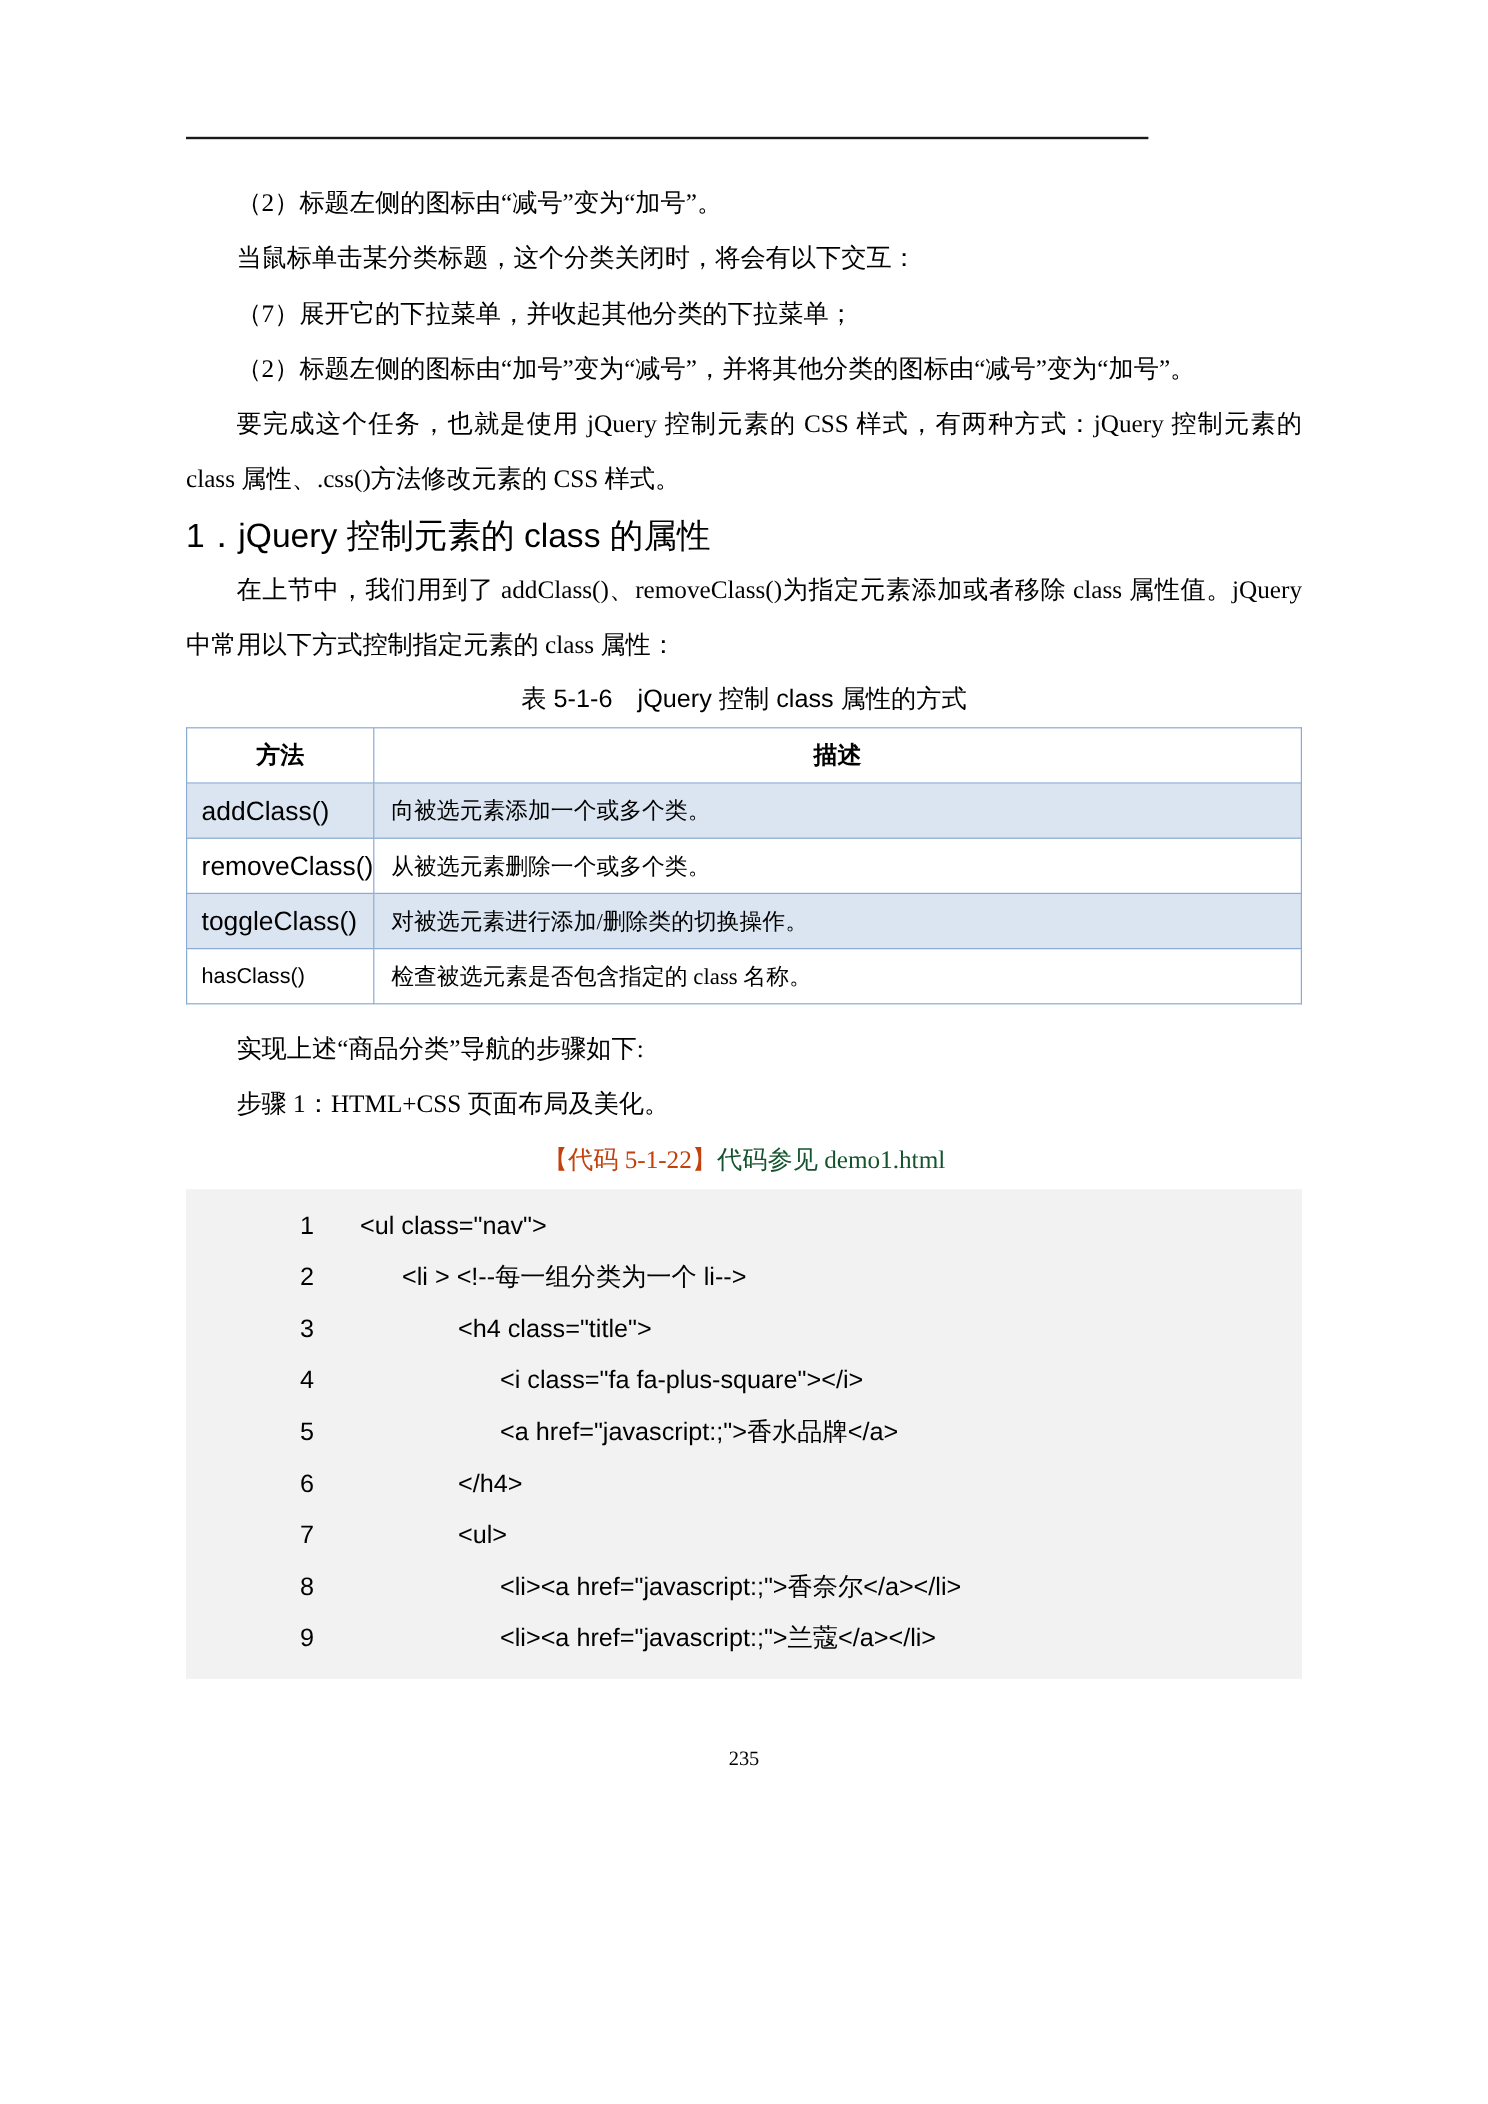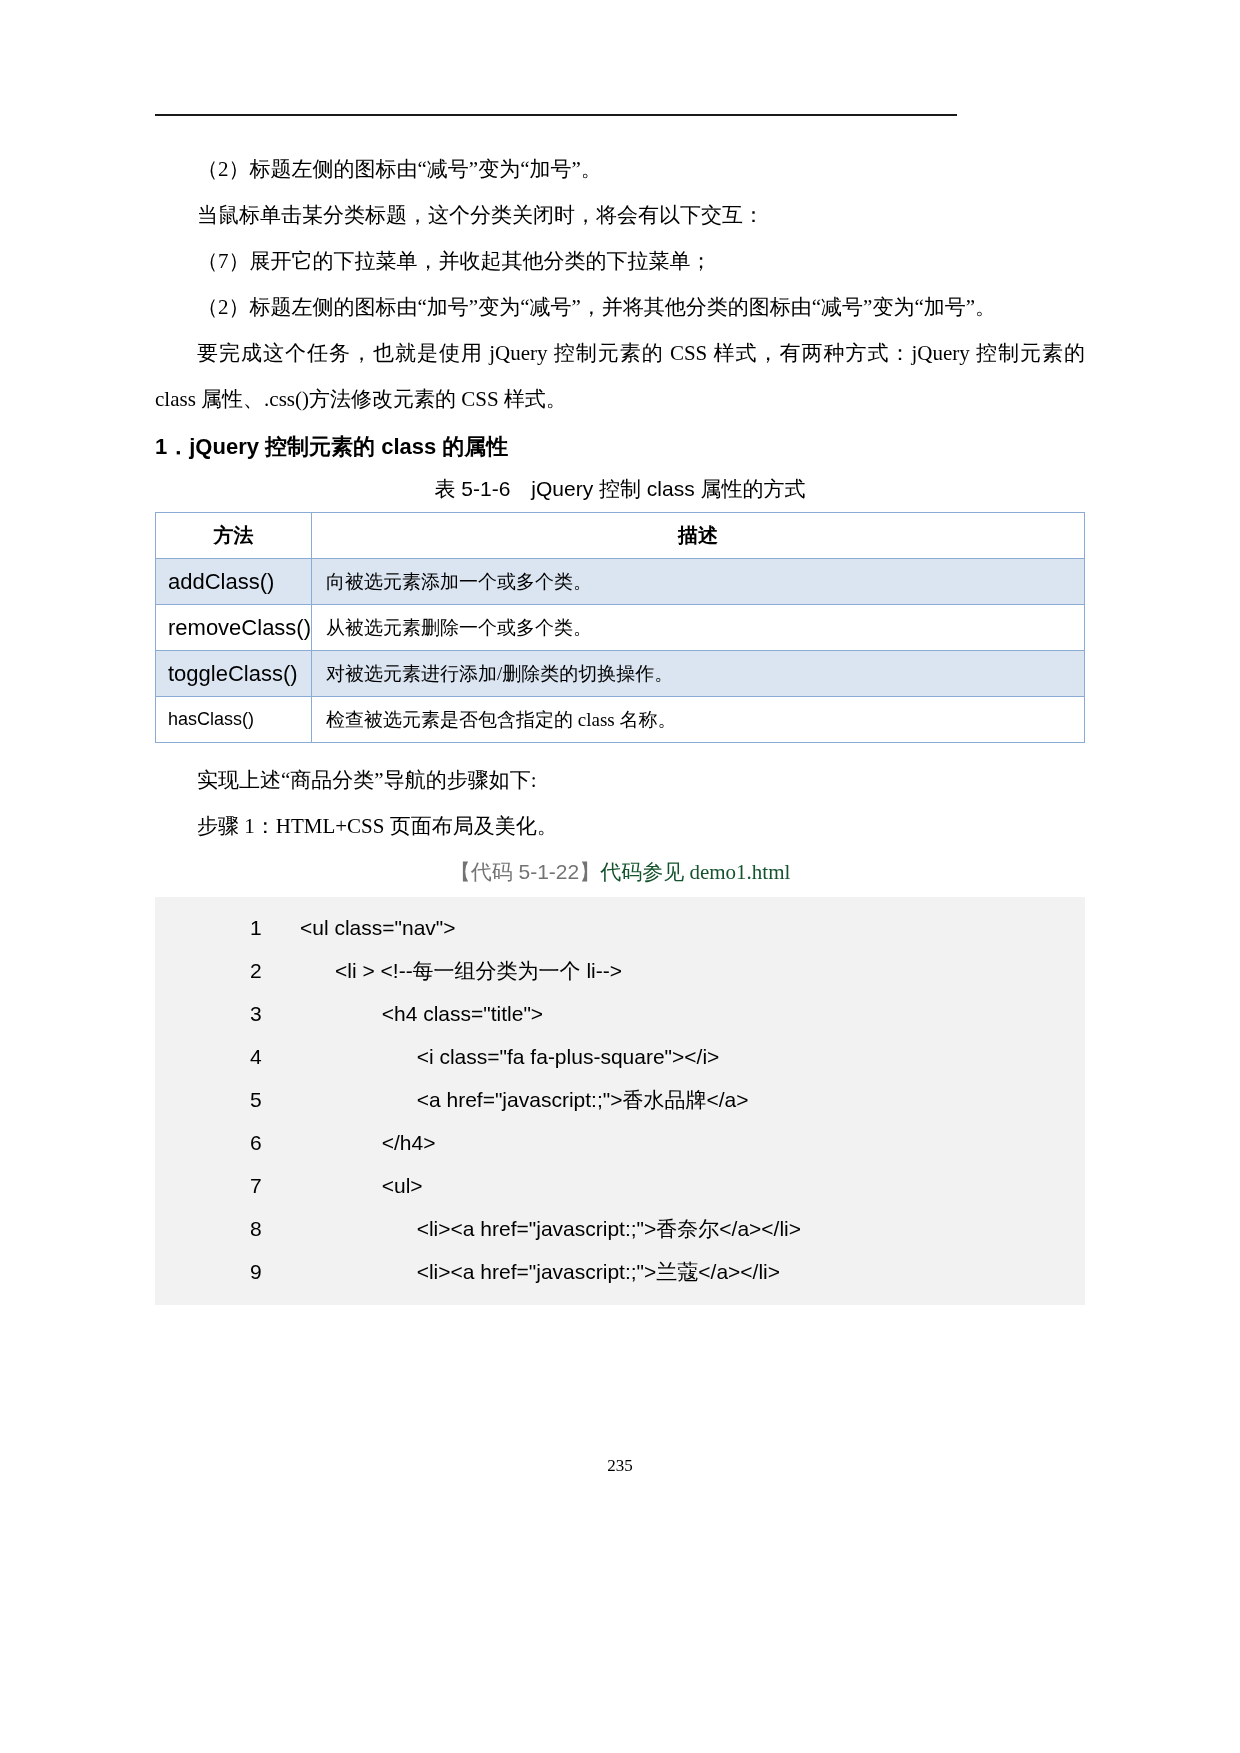--- a/index.html
+++ b/index.html
@@ -28,22 +28,22 @@
     width:930px;
   }
   p.body {
     font-size:21px;
     line-height:46px;
     text-indent:2em;
     text-align:justify;
   }
   .section-heading {
     font-family:"Liberation Sans","DejaVu Sans",sans-serif;
-    font-size:22px;
-    font-weight:bold;
+    font-size:28px;
+    font-weight:normal;
     line-height:34px;
     margin:8px 0 4px;
   }
   .table-caption {
     text-align:center;
     font-family:"Liberation Sans","DejaVu Sans",sans-serif;
     font-size:21px;
     line-height:42px;
     margin:2px 0 2px;
     font-weight:500;
@@ -78,22 +78,22 @@
   }
   .methods tr.banded { background:#dbe5f1; }
   .steps-para { margin-top:14px; }
   .code-caption {
     text-align:center;
     font-size:21px;
     line-height:42px;
     margin-top:2px;
   }
   .code-caption .label {
-    color:#737373;
-    font-family:Liberation Sans, sans-serif;
+    color:#c2410c;
+    font-family:Liberation Serif, serif;
   }
   .code-caption .rest {
     color:#14532d;
   }
   .code-block {
     background:#f2f2f2;
     margin-top:4px;
     padding:9px 0 12px;
   }
   .code-line {
@@ -126,20 +126,21 @@
   <div class="content">
 
     <p class="body">（2）标题左侧的图标由“减号”变为“加号”。</p>
     <p class="body">当鼠标单击某分类标题，这个分类关闭时，将会有以下交互：</p>
     <p class="body">（7）展开它的下拉菜单，并收起其他分类的下拉菜单；</p>
     <p class="body">（2）标题左侧的图标由“加号”变为“减号”，并将其他分类的图标由“减号”变为“加号”。</p>
     <p class="body">要完成这个任务，也就是使用 jQuery 控制元素的 CSS 样式，有两种方式：jQuery 控制元素的 class 属性、.css()方法修改元素的 CSS 样式。</p>
 
     <div class="section-heading">1．jQuery 控制元素的 class 的属性</div>
 
+    <p class="body">在上节中，我们用到了 addClass()、removeClass()为指定元素添加或者移除 class 属性值。jQuery 中常用以下方式控制指定元素的 class 属性：</p>
 
     <div class="table-caption">表 5-1-6　jQuery 控制 class 属性的方式</div>
 
     <table class="methods">
       <tbody>
           <tr>
         <th>方法</th>
         <th>描述</th>
       </tr>
       <tr class="banded">

